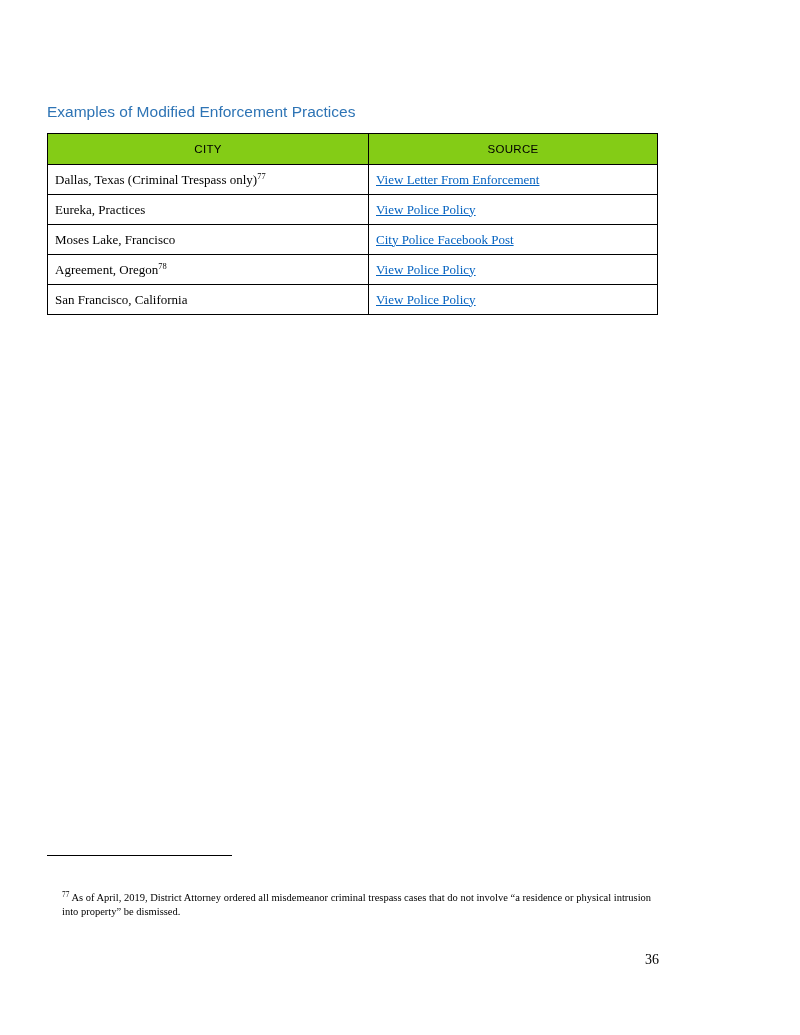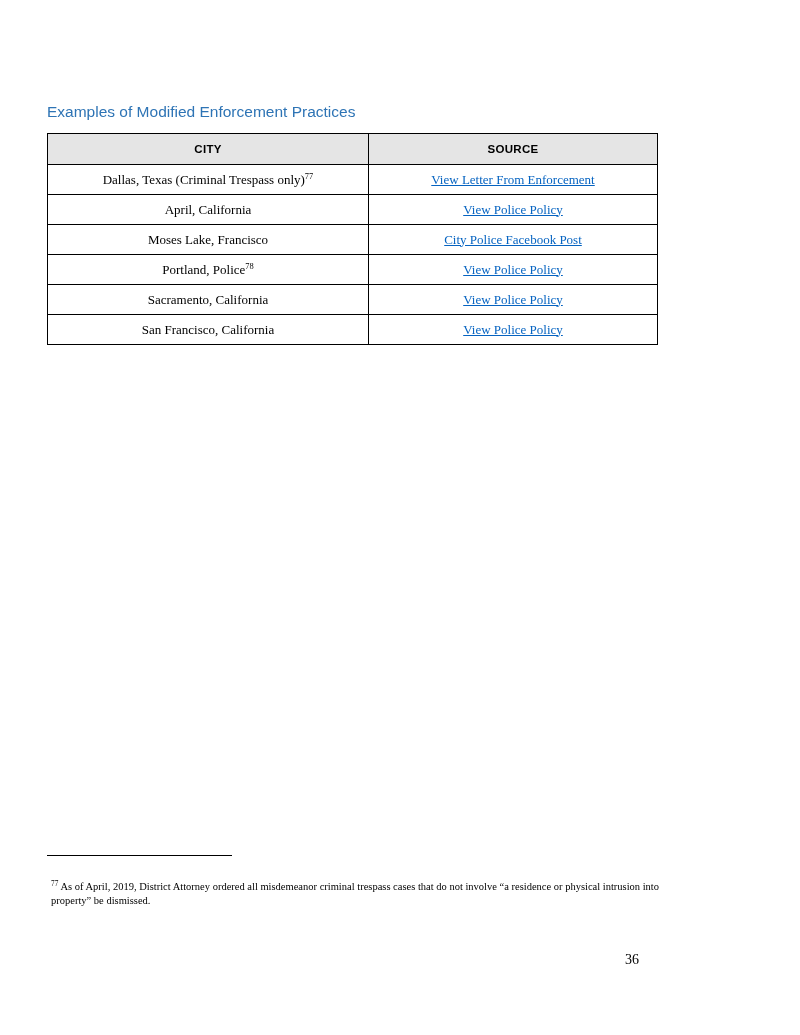--- a/index.html
+++ b/index.html
@@ -4,20 +4,21 @@
 <style>
   html, body { margin: 0; padding: 0; background: #ffffff; }
   .page {
     position: relative;
     width: 696px;
     height: 1035px;
     background: #ffffff;
     font-family: "Liberation Serif", serif;
     color: #000000;
     overflow: hidden;
+    padding-left: 20px;
   }
   .heading {
     position: absolute;
     left: 47px;
     top: 103px;
     font-family: "Liberation Sans", sans-serif;
     font-size: 15.5px;
     color: #2E74B5;
   }
   table.enforcement {
@@ -25,26 +26,25 @@
     left: 47px;
     top: 133px;
     border-collapse: collapse;
     table-layout: fixed;
     width: 610px;
   }
   table.enforcement th,
   table.enforcement td {
     border: 1px solid #000000;
     vertical-align: middle;
-    text-align: center;
   }
   table.enforcement th {
-    background: #e5e5e5;
+    background: #84cc16;
     font-family: "Liberation Sans", sans-serif;
-    font-weight: bold;
+    font-weight: normal;
     font-size: 11.5px;
     text-align: center;
     height: 28px;
     letter-spacing: 0.3px;
   }
   table.enforcement td {
     font-size: 13px;
     padding: 4px 7px;
     height: 21px;
   }
@@ -68,21 +68,21 @@
     border-top: 1px solid #000000;
   }
   .footnotes {
     position: absolute;
     left: 47px;
     top: 876px;
     width: 625px;
     font-size: 10.5px;
     line-height: 1.38;
   }
-  .footnotes p { margin: 4px; }
+  .footnotes p { margin: 15px; }
   .footnotes sup {
     font-size: 0.7em;
     vertical-align: super;
     line-height: 0;
   }
   .page-number {
     position: absolute;
     right: 57px;
     top: 952px;
     font-size: 14px;
@@ -105,33 +105,29 @@
         <th>CITY</th>
         <th>SOURCE</th>
       </tr>
     </thead>
     <tbody>
       <tr>
         <td><span>Dallas, Texas (Criminal Trespass only)</span><sup class="fn-ref">77</sup></td>
         <td><a class="doclink">View Letter From Enforcement</a></td>
       </tr>
       <tr>
-        <td><span>April, California</span><sup class="fn-ref"></sup></td>
+        <td><span>Eureka, Practices</span><sup class="fn-ref"></sup></td>
         <td><a class="doclink">View Police Policy</a></td>
       </tr>
       <tr>
         <td><span>Moses Lake, Francisco</span><sup class="fn-ref"></sup></td>
         <td><a class="doclink">City Police Facebook Post</a></td>
       </tr>
       <tr>
-        <td><span>Portland, Police</span><sup class="fn-ref">78</sup></td>
-        <td><a class="doclink">View Police Policy</a></td>
-      </tr>
-      <tr>
-        <td><span>Sacramento, California</span><sup class="fn-ref"></sup></td>
+        <td><span>Agreement, Oregon</span><sup class="fn-ref">78</sup></td>
         <td><a class="doclink">View Police Policy</a></td>
       </tr>
       <tr>
         <td><span>San Francisco, California</span><sup class="fn-ref"></sup></td>
         <td><a class="doclink">View Police Policy</a></td>
       </tr>
     </tbody>
   </table>
 
   <div class="footnote-sep"></div>

